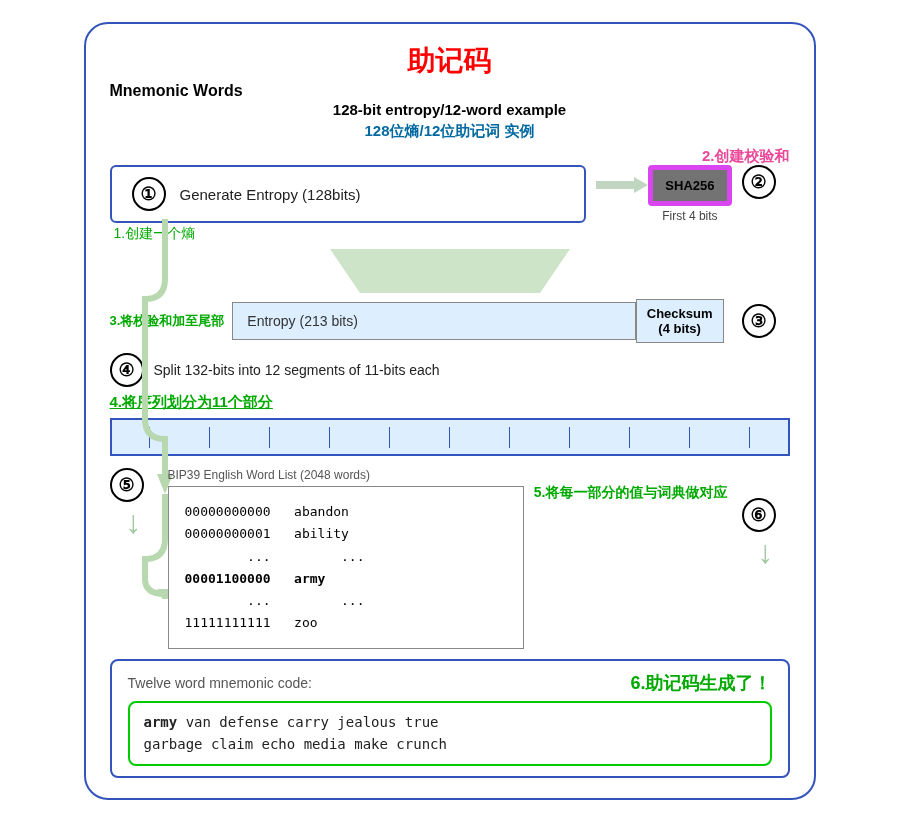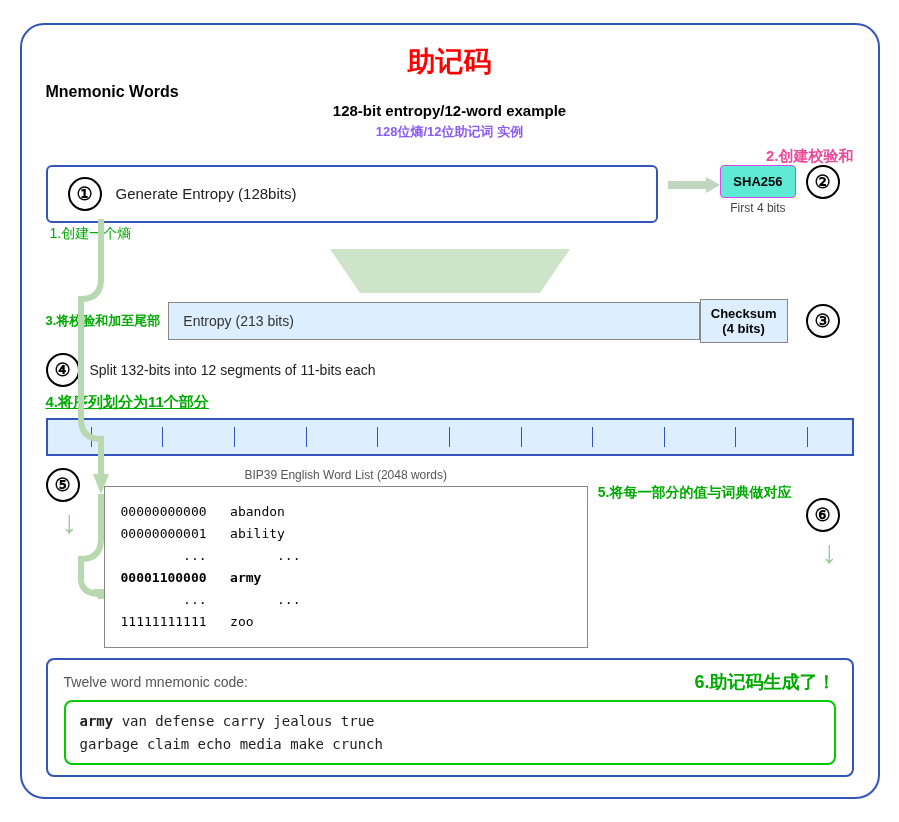--- a/index.html
+++ b/index.html
@@ -6,21 +6,21 @@
     body {
       background: #fff;
       font-family: Arial, sans-serif;
       display: flex;
       justify-content: center;
       align-items: center;
       min-height: 822px;
       width: 899px;
     }
     .outer-container {
-      width: 860px;
+      width: 732px;
       border: 2px solid #3355bb;
       border-radius: 24px;
       padding: 18px 24px 20px 24px;
       background: #fff;
       position: relative;
     }
     .title-cn {
       text-align: center;
       font-size: 28px;
       font-weight: bold;
@@ -36,23 +36,23 @@
     }
     .subtitle-en {
       text-align: center;
       font-size: 15px;
       font-weight: bold;
       color: #000;
       margin-bottom: 4px;
     }
     .subtitle-cn {
       text-align: center;
-      font-size: 13px;
-      font-weight: bold;
-      color: #8b5cf6;
+      font-size: 15px;
+      font-weight: bold;
+      color: #0369a1;
       margin-bottom: 10px;
     }
     .step1-box {
       border: 2px solid #3355bb;
       border-radius: 6px;
       padding: 10px 20px;
       display: flex;
       align-items: center;
       background: #fff;
       flex: 1;
@@ -69,22 +69,22 @@
       font-size: 18px;
       font-weight: bold;
       margin-right: 14px;
       flex-shrink: 0;
     }
     .generate-text {
       font-size: 15px;
       color: #222;
     }
     .sha-box {
-      background: #5eead4;
-      border: 1px solid #d946ef;
+      background: #737373;
+      border: 5px solid #d946ef;
       border-radius: 4px;
       padding: 8px 12px;
       font-size: 13px;
       font-weight: bold;
       text-align: center;
       flex-shrink: 0;
       min-width: 70px;
     }
 
     
@@ -170,21 +170,20 @@
       display: flex;
       flex-direction: column;
       align-items: center;
       margin-right: 10px;
     }
     .wordlist-container {
       position: relative;
       flex: 1;
     }
     .wordlist-label {
-      text-align: center;
       font-size: 12px;
       color: #555;
       margin-bottom: 4px;
     }
     .wordlist-box {
       border: 1px solid #888;
       background: #fff;
       padding: 14px 16px;
       font-family: monospace;
       font-size: 13px;

